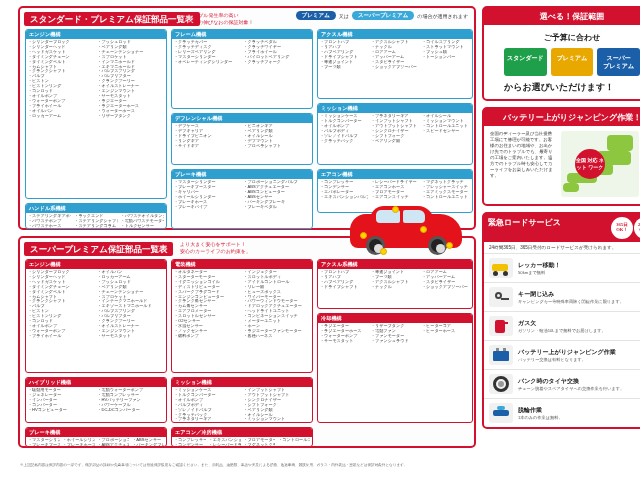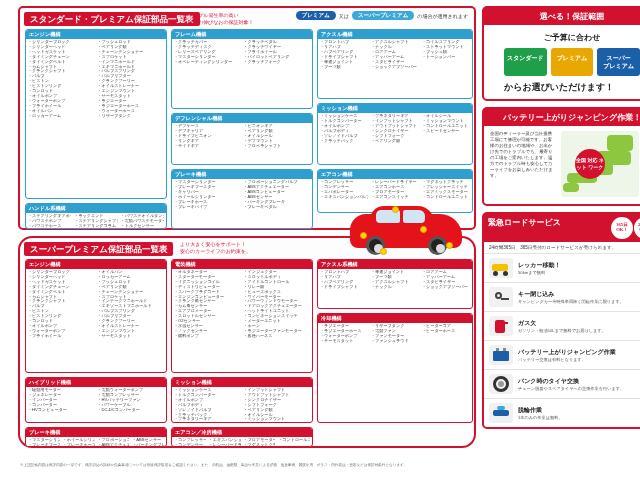--- a/index.html
+++ b/index.html
@@ -10,21 +10,21 @@
     font-family:"Liberation Sans", sans-serif;
     color:#222;
   }
   .page { position:relative; width:640px; height:480px; background:#fff;margin-left:12px; }
 
   
   .left-col { position:absolute; left:6px; top:6px; width:458px; height:452px; }
 
   
   .blk-std { position:absolute; left:0; top:0; width:458px; height:224px; background:#fdfdfd; border:2px solid #d2112f; border-radius:5px; }
-  .blk-sup { position:absolute; left:0; top:230px; width:458px; height:212px; background:#fdfdfd; border:2px solid #d2112f; border-radius:14px; }
+  .blk-sup { position:absolute; left:0; top:230px; width:458px; height:212px; background:#fdfdfd; border:2px solid #d2112f; border-radius:5px; }
 
   .title-bar {
     position:absolute; left:4px; top:4px;
     height:14px; padding:0 6px;
     background:#d2112f; color:#fff;
     font-size:8.5px; font-weight:bold; line-height:14px;
     border-radius:2px; white-space:nowrap;
   }
   .title-note {
     position:absolute; top:4px; height:14px;

